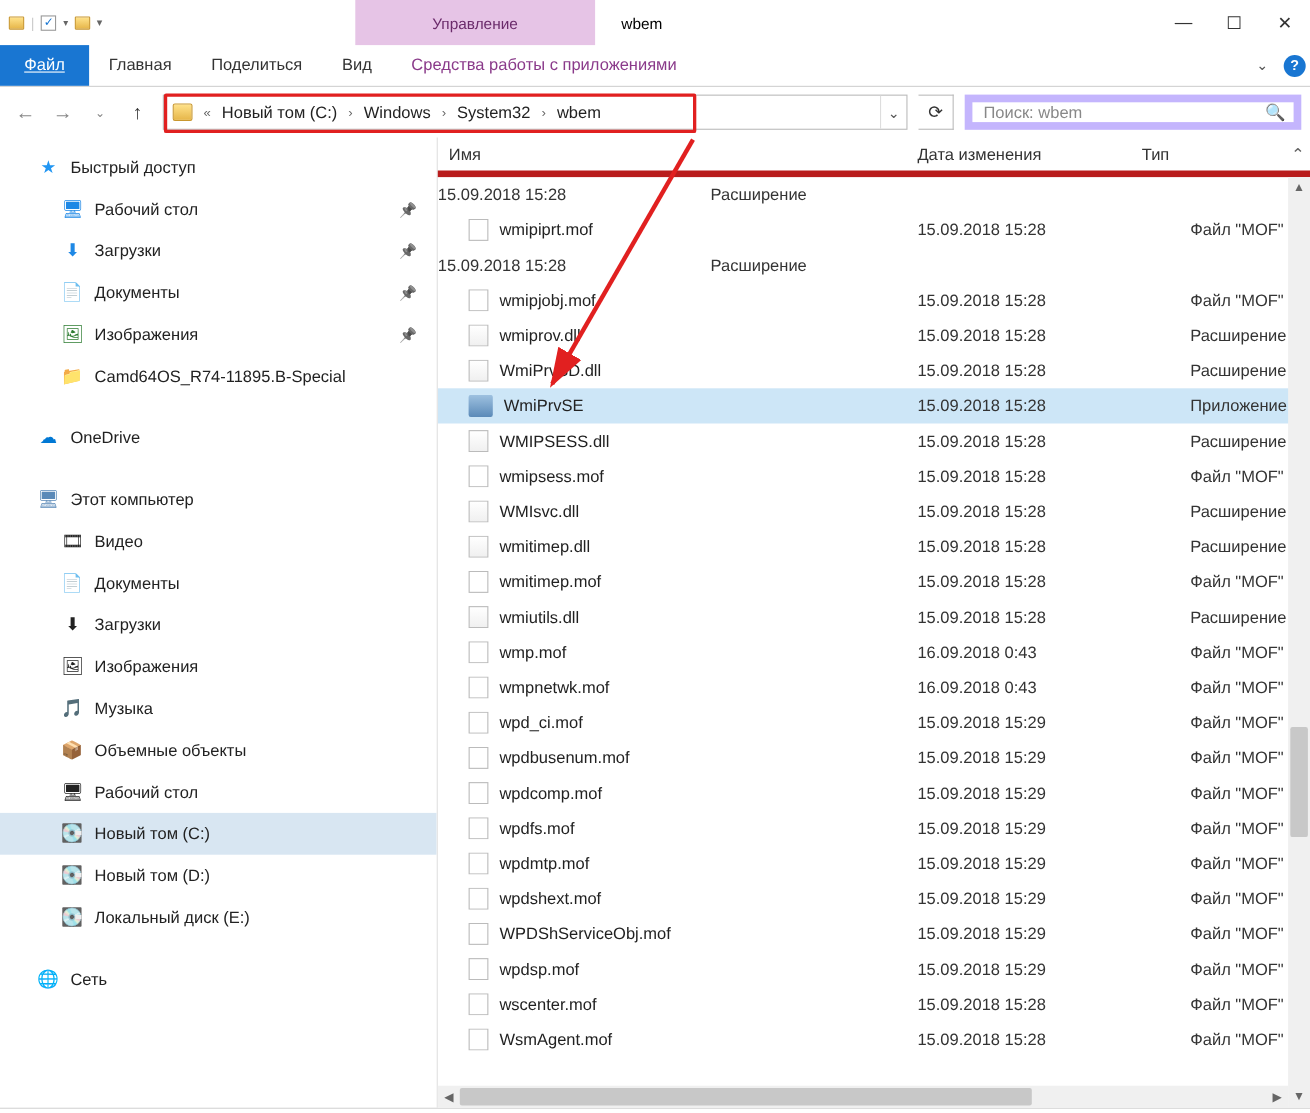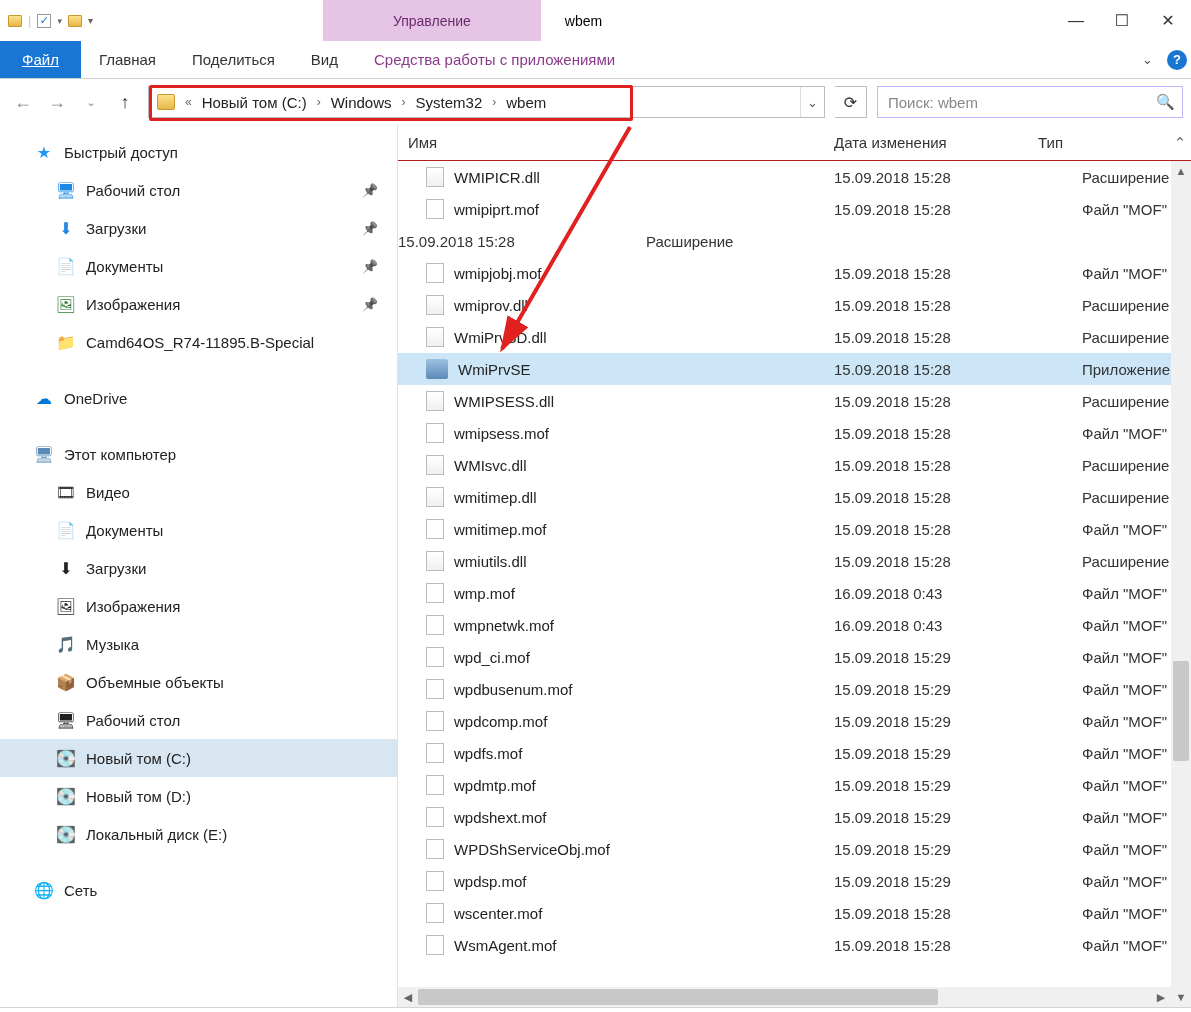--- a/index.html
+++ b/index.html
@@ -22,34 +22,34 @@
   .nav-arrow { width: 30px; height: 30px; display: flex; align-items: center; justify-content: center; color: #888; font-size: 18px; }
   .nav-arrow.up { color: #333; }
   .breadcrumb-box { flex: 1; height: 32px; border: 1px solid #bbb; display: flex; align-items: center; position: relative; margin: 0 6px 0 4px; }
   .bc-highlight { position: absolute; left: 0; top: -2px; height: 36px; border: 3px solid #e12020; border-radius: 2px; width: 484px; pointer-events: none; }
   .bc-folder-icon { width: 18px; height: 16px; margin: 0 6px 0 8px; background: linear-gradient(#ffe28a,#e6b64a); border: 1px solid #c9972e; border-radius: 2px; flex-shrink: 0; }
   .bc-seg { padding: 0 6px; font-size: 15px; color: #222; display: flex; align-items: center; height: 100%; }
   .bc-chev { color: #666; padding: 0 4px; font-size: 12px; }
   .bc-spacer { flex: 1; }
   .bc-drop { width: 24px; display: flex; align-items: center; justify-content: center; color: #555; border-left: 1px solid #ddd; height: 100%; }
   .refresh-btn { width: 32px; height: 32px; border: 1px solid #bbb; border-left: none; display: flex; align-items: center; justify-content: center; font-size: 16px; color: #333; }
-  .search-box { width: 306px; height: 32px; border: 1px solid #c4b5fd; display: flex; align-items: center; margin-left: 6px; }
+  .search-box { width: 306px; height: 32px; border: 7px solid #c4b5fd; display: flex; align-items: center; margin-left: 6px; }
   .search-box input { border: none; outline: none; flex: 1; padding: 0 10px; font-size: 15px; color: #777; font-style: normal; background: transparent; }
   .search-box input::placeholder { color: #888; }
   .search-icon { width: 32px; display: flex; align-items: center; justify-content: center; color: #555; font-size: 15px; }
   .main { display: flex; height: 882px; position: relative; }
   .sidebar { width: 398px; border-right: 1px solid #e0e0e0; padding-top: 8px; overflow: hidden; }
   .side-item { height: 38px; display: flex; align-items: center; padding-left: 34px; font-size: 15px; color: #222; gap: 10px; position: relative; }
   .side-item.indent { padding-left: 56px; }
   .side-item.pin::after { content: "📌"; position: absolute; right: 18px; color: #888; font-size: 13px; filter: grayscale(1); }
   .side-item.selected { background: #d8e6f2; }
   .side-group { margin-top: 18px; }
   .side-icon { width: 20px; height: 18px; flex-shrink: 0; display: flex; align-items: center; justify-content: center; font-size: 16px; }
   .filelist { flex: 1; display: flex; flex-direction: column; position: relative; }
-  .columns { height: 36px; display: flex; align-items: center; border-bottom: 1px solid #b91c1c; color: #333; font-size: 15px; }
+  .columns { height: 36px; display: flex; align-items: center; border-bottom: 6px solid #b91c1c; color: #333; font-size: 15px; }
   .col-name { width: 436px; padding-left: 10px; display: flex; align-items: center; gap: 8px; }
   .col-date { width: 204px; }
   .col-type { flex: 1; }
   .col-scroll { width: 22px; text-align: center; color: #666; }
   .rows { flex: 1; overflow: hidden; }
   .row { height: 32px; display: flex; align-items: center; font-size: 15px; color: #222; }
   .row.selected { background: #cde6f7; }
   .row.cut { position: relative; }
   .row .cell-name { width: 436px; padding-left: 28px; display: flex; align-items: center; gap: 10px; overflow: hidden; white-space: nowrap; }
   .row .cell-date { width: 204px; color: #333; }
@@ -240,24 +240,20 @@
     <div class="columns">
       <div class="col-name">
           <span>Имя</span>
         </div>
       <div class="col-date">Дата изменения</div>
       <div class="col-type">Тип</div>
       <div class="col-scroll">⌃</div>
     </div>
     <div class="rows" id="file-rows">
         <div class="row cut">
-       <div class="cell-name">
-         <span class="file-icon dll"></span>
-         <span>WMIPICR.dll</span>
-       </div>
        <div class="cell-date">15.09.2018 15:28</div>
        <div class="cell-type">Расширение</div>
      </div>
         <div class="row">
        <div class="cell-name">
          <span class="file-icon "></span>
          <span>wmipiprt.mof</span>
        </div>
        <div class="cell-date">15.09.2018 15:28</div>
        <div class="cell-type">Файл "MOF"</div>

